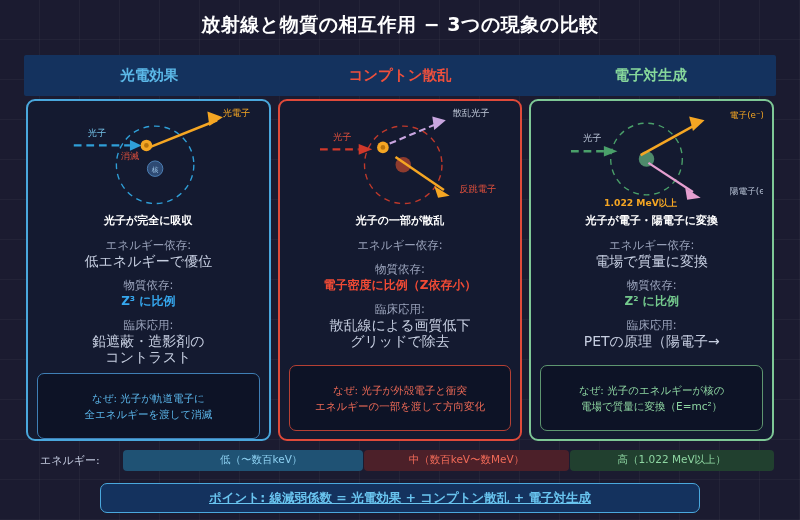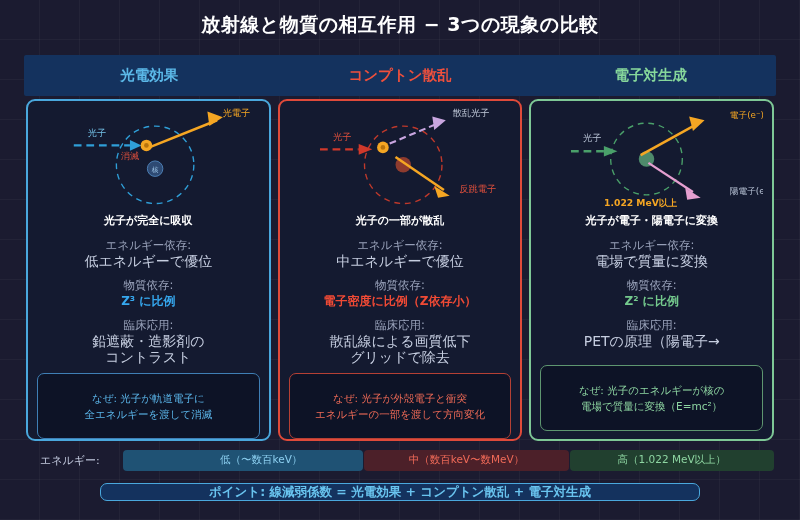--- a/index.html
+++ b/index.html
@@ -112,26 +112,26 @@
     display: flex; align-items: center; justify-content: center;
     font-size: 10.5px;
   }
   .e-blue  { background: #1f5274; color: #8ccff0; padding-left: 36px; }
   .e-red   { background: #4c2029; color: #f06a58; }
   .e-green { background: #21402f; color: #8ed6a2; }
 
   
   .footer {
     position: absolute; left: 100px; top: 483px;
-    width: 600px; height: 18px;
+    width: 600px; height: 30px;
     background: #14325e;
     border: 1px solid #4aa8dd;
     border-radius: 7px;
     display: flex; align-items: center; justify-content: center;
-    color: #69c4ef; font-size: 12.5px; font-weight: bold;
+    color: #69c4ef; font-size: 12.5px; font-weight: bold; text-decoration: underline;
   }
 
   .svgtext { font-family: "DejaVu Sans", "Liberation Sans", sans-serif; }
 </style>
 </head>
 <body>
 
 <div id="root">
 
   <div class="title">放射線と物質の相互作用 − 3つの現象の比較</div>
@@ -202,21 +202,20 @@
           <line x1="110" y1="50" x2="160" y2="84" stroke="#f5a623" stroke-width="2.6"></line>
           <polygon points="150,80 166,90 154,92" fill="#f5a623"></polygon>
           <text class="svgtext" x="195" y="86" fill="#e0503c" font-size="9.5" text-anchor="middle">反跳電子</text>
         </svg>
       </div>
 
       <div class="headline">光子の一部が散乱</div>
 
       <div class="block">
         <div class="lbl">エネルギー依存:</div>
-        <div class="val">中エネルギーで優位</div>
       </div>
 
       <div class="block">
         <div class="lbl">物質依存:</div>
         <div class="val hi hi-red">電子密度に比例（Z依存小）</div>
       </div>
 
       <div class="block">
         <div class="lbl">臨床応用:</div>
         <div class="val">散乱線による画質低下</div>

